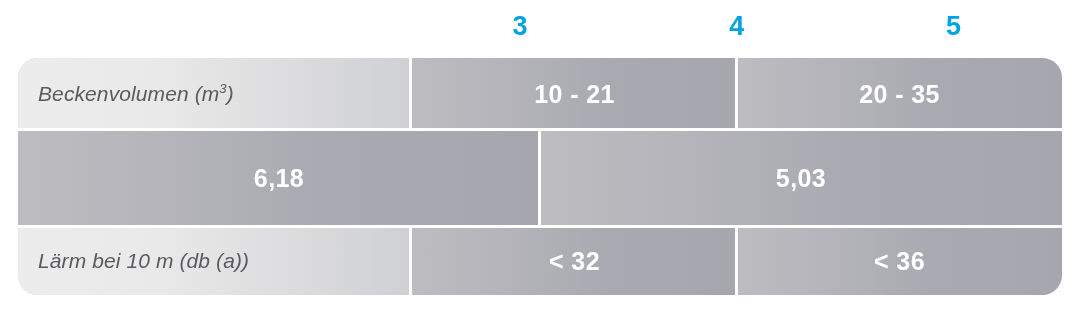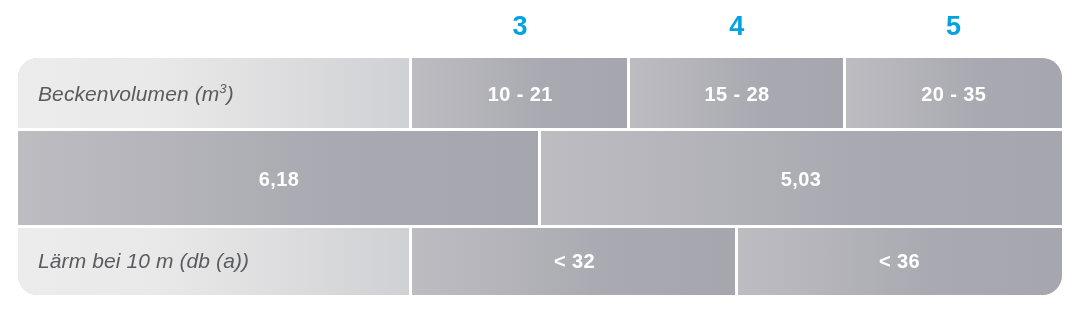--- a/index.html
+++ b/index.html
@@ -126,21 +126,21 @@
     content: "";
     position: absolute;
     left: -2px;
     top: 0;
     bottom: 0;
     width: 3px;
     background: #ffffff;
     z-index: 2;
   }
   .data-text {
-    font-size: 20px;
+    font-size: 25px;
     font-weight: bold;
     color: #ffffff;
     letter-spacing: 0.4px;
     line-height: 1;
     white-space: nowrap;
   }
 </style>
 </head>
 <body>
 
@@ -153,23 +153,20 @@
   </div>
 
   <div class="table">
 
     <div class="row row-0">
       <div class="cell-label">
         <span class="label-text"><span>Beckenvolumen (m</span><sup>3</sup><span>)</span></span>
       </div>
       <div class="cell-data">
         <span class="data-text">10 - 21</span>
-      </div>
-      <div class="cell-data">
-        <span class="data-text">15 - 28</span>
       </div>
       <div class="cell-data">
         <span class="data-text">20 - 35</span>
       </div>
     </div>
 
     <div class="row row-1">
       <div class="cell-data">
         <span class="data-text">6,18</span>
       </div>

